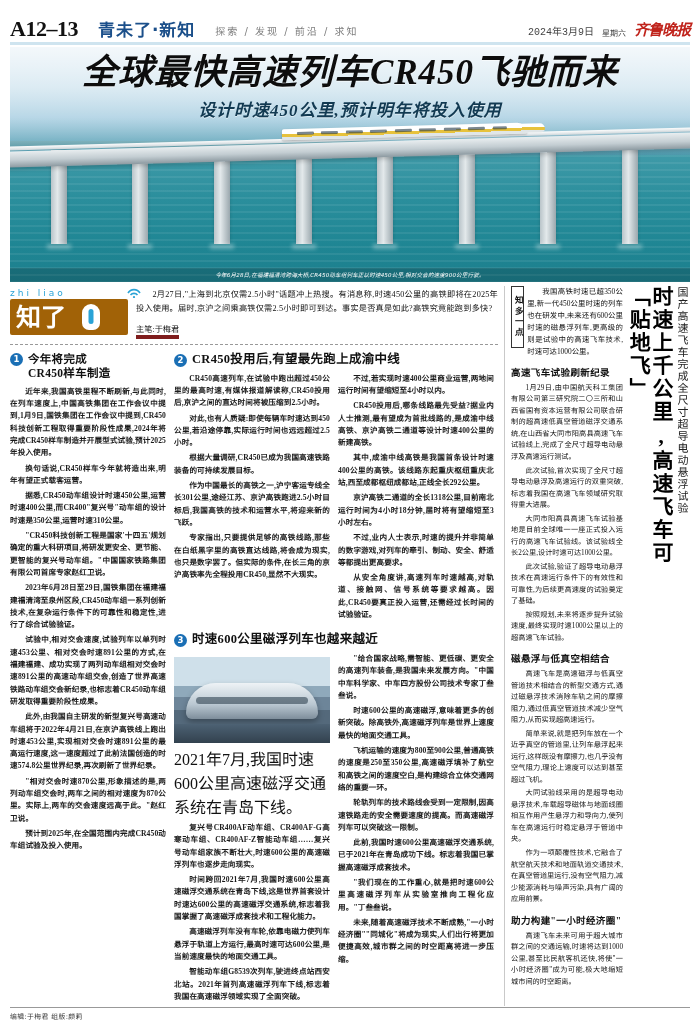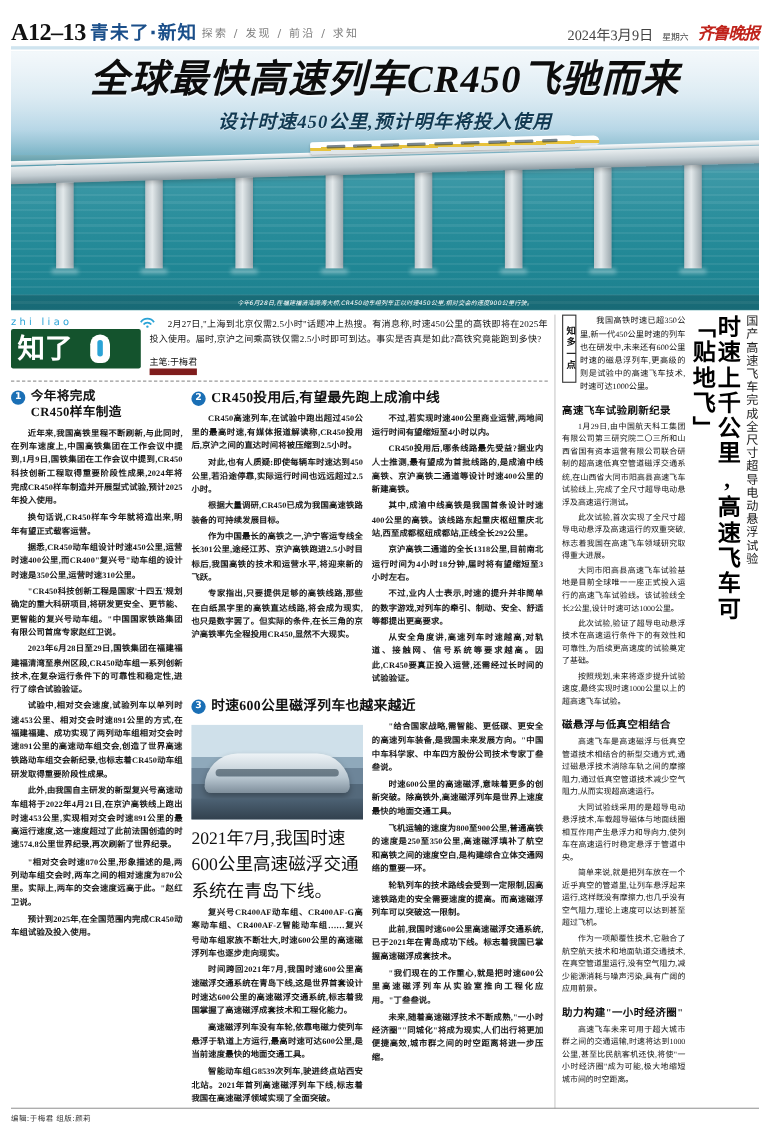--- a/index.html
+++ b/index.html
@@ -9,36 +9,36 @@
     font-family:"Liberation Serif","DejaVu Serif",serif;
     color:#111;
     overflow:hidden;
     position:relative;
   }
   .page{position:relative;width:700px;height:1027px;box-sizing:border-box;}
 
   
   .masthead{
     position:relative;height:42px;padding:0 10px;box-sizing:border-box;
-    display:flex;align-items:flex-end;gap:4px;
+    display:flex;align-items:flex-end;gap:20px;
   }
   .folio{
     font-family:"Liberation Serif",serif;font-weight:bold;font-size:22px;
     letter-spacing:-0.5px;line-height:1;color:#111;padding-bottom:2px;
   }
   .section-name{
     font-family:"DejaVu Sans",sans-serif;font-weight:bold;font-size:17px;
     color:#1b4f8a;line-height:1;padding-bottom:3px;letter-spacing:1px;
   }
   .section-kicker{
     font-family:"DejaVu Sans",sans-serif;font-size:10px;color:#7d7d7d;
     line-height:1;padding-bottom:5px;letter-spacing:2px;
   }
   .mh-right{margin-left:auto;display:flex;align-items:flex-end;gap:8px;padding-bottom:4px;}
-  .mh-date{font-family:Liberation Serif, serif;font-size:13px;color:#444;line-height:1;}
+  .mh-date{font-family:Liberation Mono, monospace;font-size:10px;color:#444;line-height:1;}
   .mh-weekday{font-family:"DejaVu Sans",sans-serif;font-size:8px;color:#444;line-height:1;text-align:right;}
   .mh-logo{
     font-family:"DejaVu Serif",serif;font-weight:bold;font-style:italic;
     font-size:15px;color:#c0241c;line-height:1;letter-spacing:-1px;
   }
 
   
   .hero{
     position:relative;width:680px;height:235px;margin:2px 10px 0 10px;
     overflow:hidden;
@@ -98,30 +98,30 @@
   
   .content{position:relative;display:flex;margin:4px 10px 0 10px;gap:6px;}
   .left-zone{width:492px;position:relative;}
   .right-zone{width:182px;position:relative;border-left:1px solid #c9c9c9;padding-left:6px;}
 
   
   .intro-row{display:flex;gap:8px;align-items:flex-start;padding-top:2px;}
   .zhiliao{width:118px;flex:0 0 118px;}
   .zl-pin{font-family:"DejaVu Sans",sans-serif;font-size:9px;color:#2aa3d6;letter-spacing:3px;
     margin-bottom:1px;}
-  .zl-logo{position:relative;height:36px;background:#14532d;border-radius:2px;
+  .zl-logo{position:relative;height:36px;background:#a16207;border-radius:2px;
     display:flex;align-items:center;padding:0 6px;box-sizing:border-box;gap:16px;}
   .zl-logo .ch{font-family:"Liberation Serif",serif;font-weight:bold;font-size:25px;color:#ffffff;line-height:1;}
   .zl-logo .cicada{width:18px;height:26px;border-radius:9px 9px 7px 7px;background:#ffffff;position:relative;}
   .zl-logo .cicada::after{content:"";position:absolute;left:50%;top:5px;transform:translateX(-50%);
     width:5px;height:15px;border-radius:3px;background:#2aa3d6;}
   .zl-wifi{position:absolute;right:-14px;top:-13px;width:16px;height:12px;}
   .intro-text{flex:1;}
   .lead{font-size:8.2px;line-height:1.65;text-align:justify;text-indent:2em;margin:0;letter-spacing:.2px;}
-  .byline{font-size:8.2px;margin-top:7px;border-bottom:6px solid #7f1d1d;display:inline-block;padding-bottom:1px;}
+  .byline{font-size:8.2px;margin-top:7px;border-bottom:4px solid #7f1d1d;display:inline-block;padding-bottom:1px;}
   .hr-dashed{border:0;border-top:1px dashed #999;margin:5px 0 7px 0;}
 
   
   .cols{display:flex;gap:8px;}
   .col{width:156px;}
   .art-head{display:flex;gap:5px;align-items:flex-start;margin-bottom:5px;}
   .num{
     flex:0 0 auto;width:13px;height:13px;border-radius:50%;background:#1a6fb5;color:#fff;
     font-family:"DejaVu Sans",sans-serif;font-size:8.5px;font-weight:bold;
     display:flex;align-items:center;justify-content:center;line-height:1;margin-top:1px;
@@ -361,22 +361,22 @@
           <p class="rc-p">1月29日,由中国航天科工集团有限公司第三研究院二〇三所和山西省国有资本运营有限公司联合研制的超高速低真空管道磁浮交通系统,在山西省大同市阳高县高速飞车试验线上,完成了全尺寸超导电动悬浮及高速运行测试。</p>
           <p class="rc-p">此次试验,首次实现了全尺寸超导电动悬浮及高速运行的双重突破,标志着我国在高速飞车领域研究取得重大进展。</p>
           <p class="rc-p">大同市阳高县高速飞车试验基地是目前全球唯一一座正式投入运行的高速飞车试验线。该试验线全长2公里,设计时速可达1000公里。</p>
           <p class="rc-p">此次试验,验证了超导电动悬浮技术在高速运行条件下的有效性和可靠性,为后续更高速度的试验奠定了基础。</p>
           <p class="rc-p">按照规划,未来将逐步提升试验速度,最终实现时速1000公里以上的超高速飞车试验。</p>
         </div>
 
         <div class="rc-box">
           <div class="rc-h">磁悬浮与低真空相结合</div>
           <p class="rc-p">高速飞车是高速磁浮与低真空管道技术相结合的新型交通方式,通过磁悬浮技术消除车轨之间的摩擦阻力,通过低真空管道技术减少空气阻力,从而实现超高速运行。</p>
+          <p class="rc-p">简单来说,就是把列车放在一个近乎真空的管道里,让列车悬浮起来运行,这样既没有摩擦力,也几乎没有空气阻力,理论上速度可以达到甚至超过飞机。</p>
           <p class="rc-p">大同试验线采用的是超导电动悬浮技术,车载超导磁体与地面线圈相互作用产生悬浮力和导向力,使列车在高速运行时稳定悬浮于管道中央。</p>
-          <p class="rc-p">简单来说,就是把列车放在一个近乎真空的管道里,让列车悬浮起来运行,这样既没有摩擦力,也几乎没有空气阻力,理论上速度可以达到甚至超过飞机。</p>
           <p class="rc-p">作为一项颠覆性技术,它融合了航空航天技术和地面轨道交通技术,在真空管道里运行,没有空气阻力,减少能源消耗与噪声污染,具有广阔的应用前景。</p>
         </div>
 
         <div class="rc-box">
           <div class="rc-h">助力构建"一小时经济圈"</div>
           <p class="rc-p">高速飞车未来可用于超大城市群之间的交通运输,时速将达到1000公里,甚至比民航客机还快,将使"一小时经济圈"成为可能,极大地缩短城市间的时空距离。</p>
 
         </div>
 
       </div>

